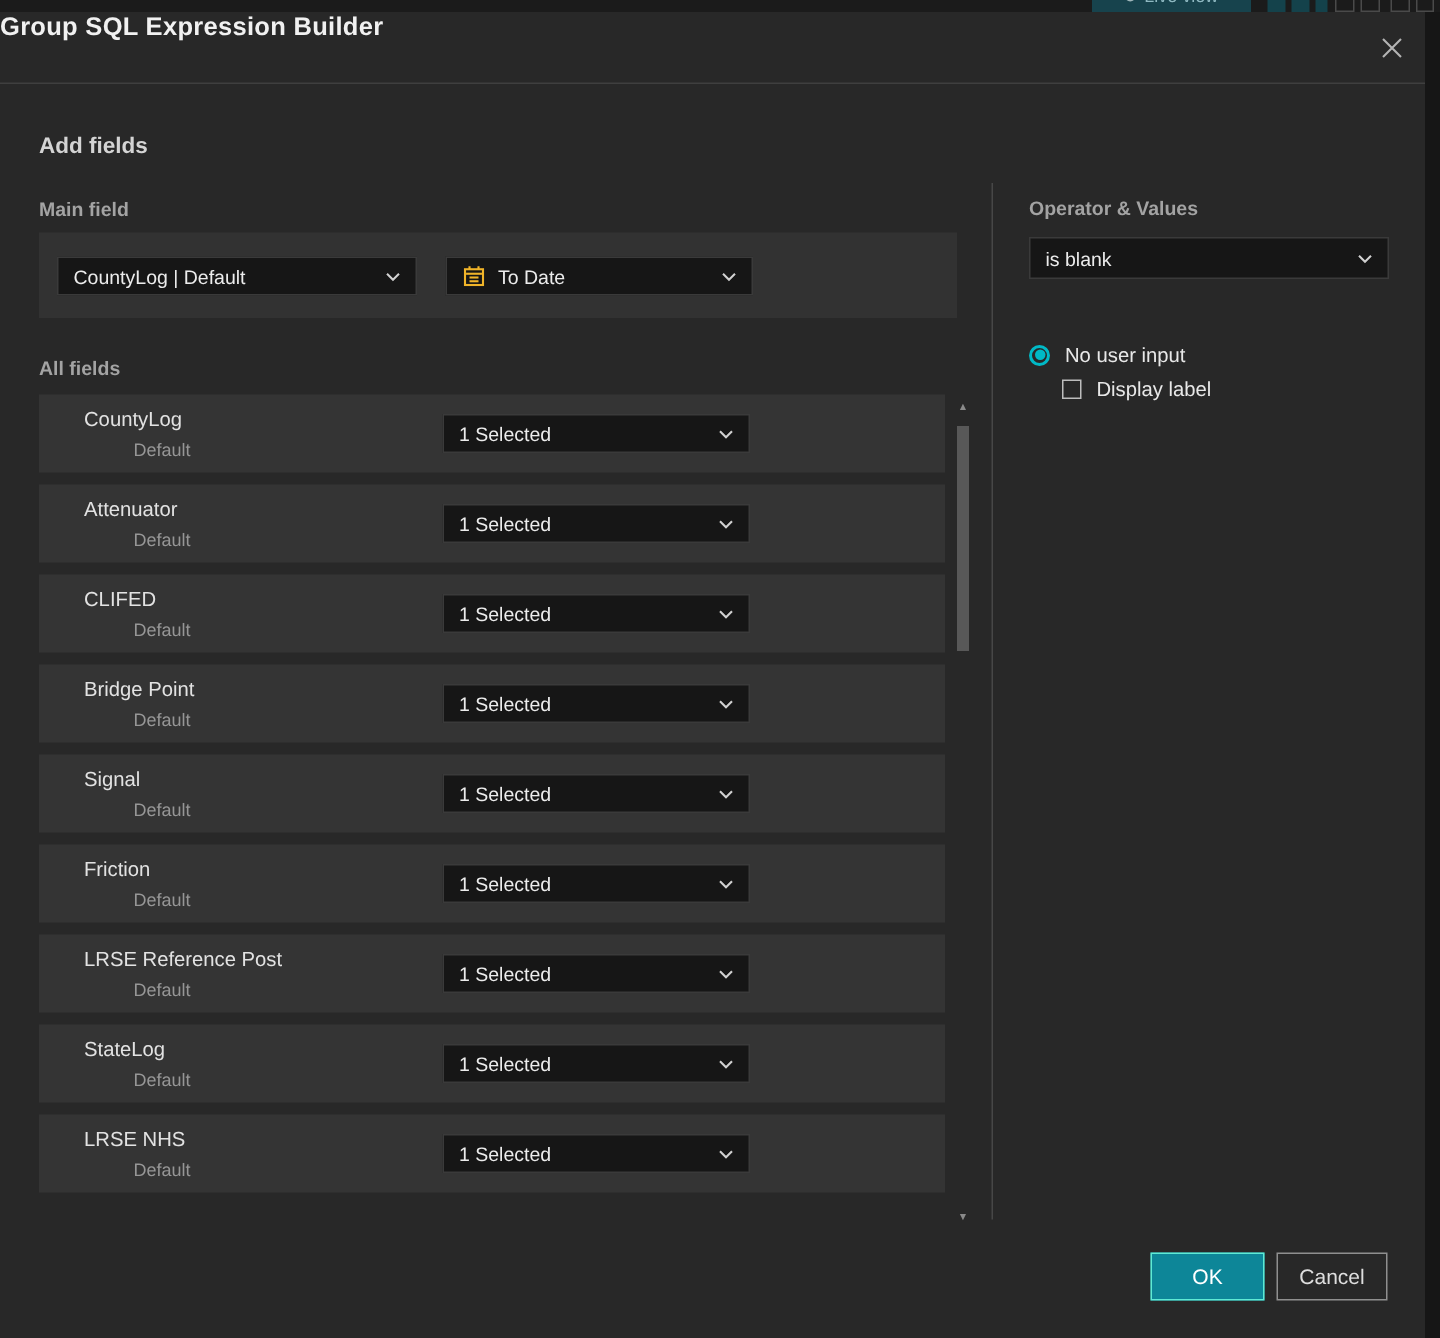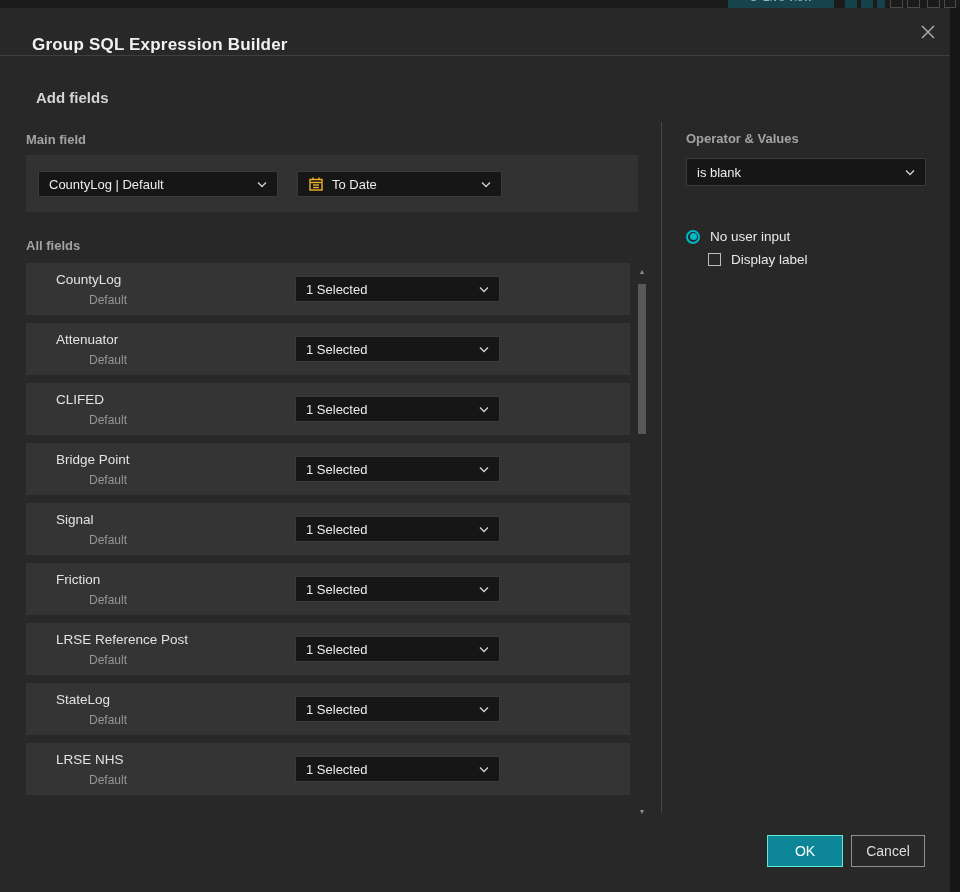--- a/index.html
+++ b/index.html
@@ -14,25 +14,25 @@
   
   .app-strip { position:absolute; left:0; top:0; width:960px; height:8px; background:#1b1b1b; overflow:hidden; }
   .live-pill { position:absolute; left:728px; top:-14px; width:106px; height:22px; background:#17434d;
     display:flex; align-items:center; justify-content:center; gap:6px; color:#8fb9c2; font-size:12px; }
   .live-dot { width:7px; height:7px; border-radius:50%; background:#9fb6ba; }
   .frag { position:absolute; top:-10px; height:18px; }
   .frag.teal { background:#14424b; }
   .frag.gray { background:transparent; border:1px solid #4a4a4a; }
   
   .dialog { position:absolute; left:0; top:8px; width:950px; height:884px; background:#282828; }
-  .dialog-header { position:relative; height:48px; border-bottom:1px solid #3f3f3f; display:flex; align-items:flex-end; padding:0 32px; }
+  .dialog-header { position:relative; height:48px; border-bottom:1px solid #3f3f3f; display:flex; align-items:flex-start; padding:0 0; }
   .dialog-title { font-size:17px; font-weight:700; color:#f1f1f1; letter-spacing:.2px; }
   .close-btn { position:absolute; right:10px; top:12px; width:24px; height:24px; display:flex; align-items:center; justify-content:center; cursor:pointer; color:#b4b4b4; }
   
-  .add-fields { position:absolute; left:36px; top:81px; font-size:15px; font-weight:700; color:#d4d4d4; }
+  .add-fields { position:absolute; left:26px; top:81px; font-size:15px; font-weight:700; color:#d4d4d4; }
   .sec-label { position:absolute; font-size:13px; font-weight:700; color:#a3a3a3; }
   .lbl-main { left:26px; top:124px; }
   .lbl-all { left:26px; top:230px; }
   .lbl-op { left:686px; top:123px; }
   
   .select { background:#161616; border:1px solid #3a3a3a; height:26px; display:flex; align-items:center;
     padding:0 10px; font-size:13px; color:#ececec; cursor:pointer; position:relative; }
   .select .select-text { flex:1; white-space:nowrap; overflow:hidden; }
   .chevron { display:flex; align-items:center; margin-left:8px; color:#cfcfcf; }
   

